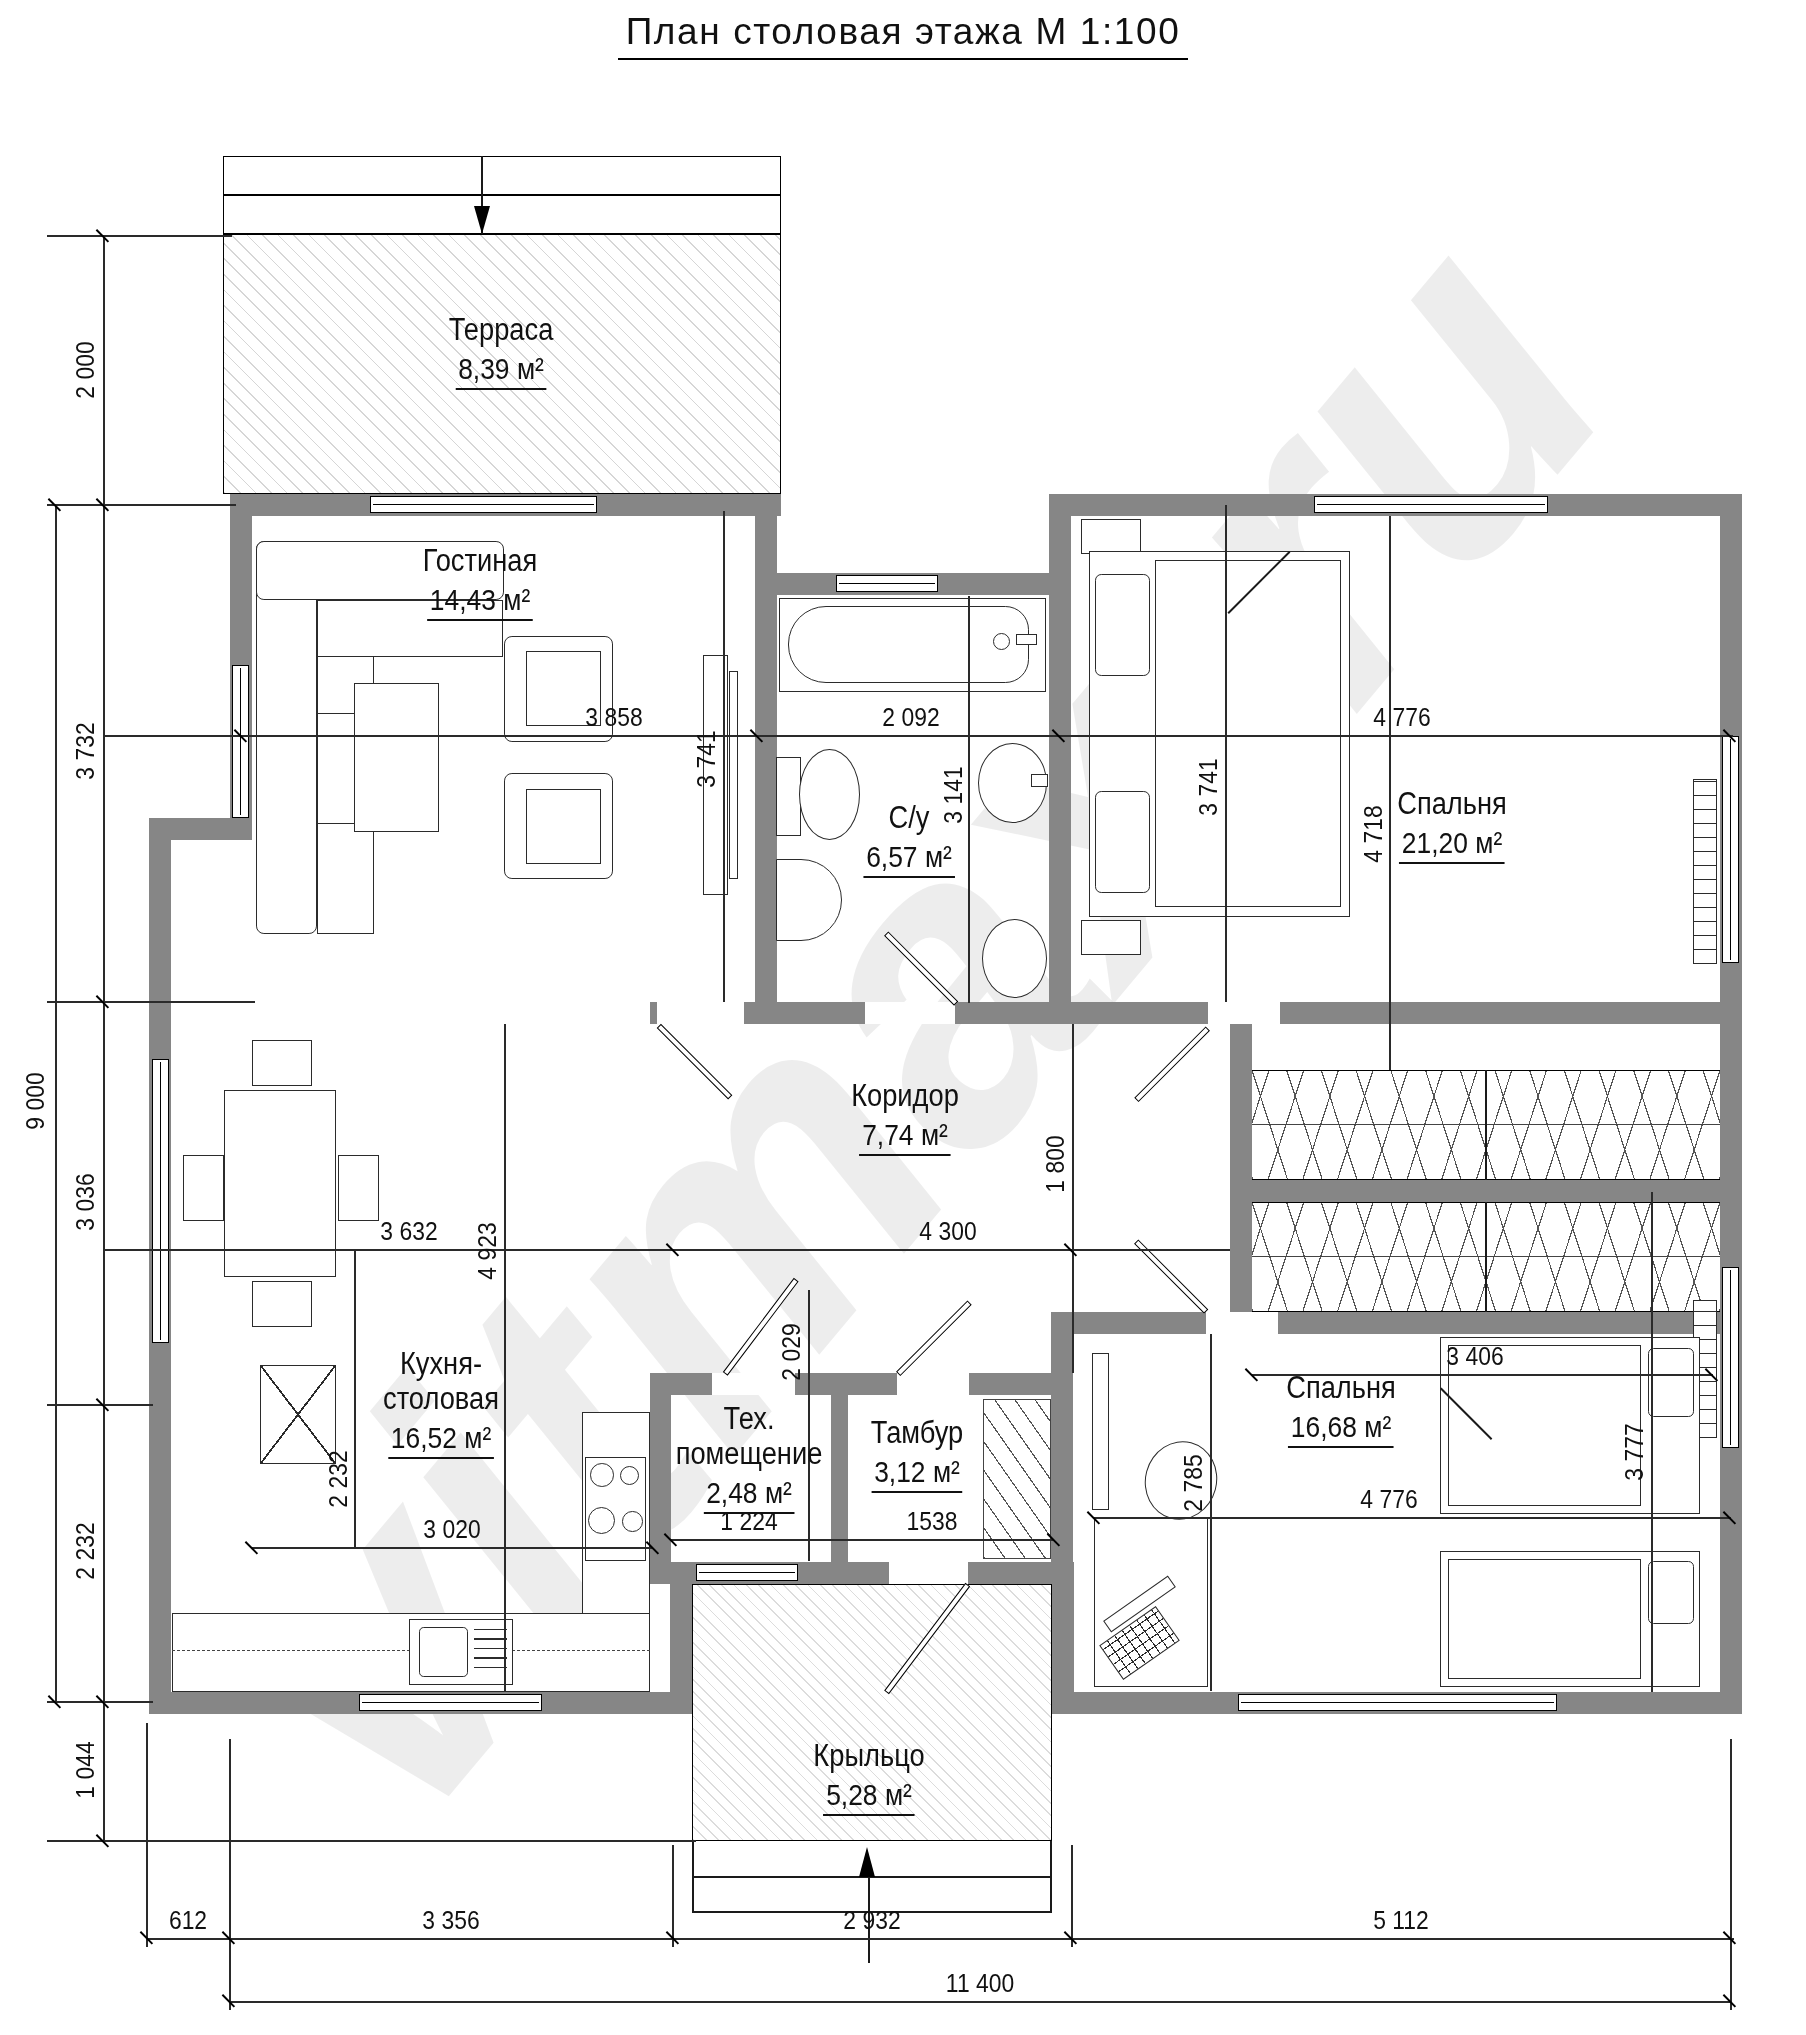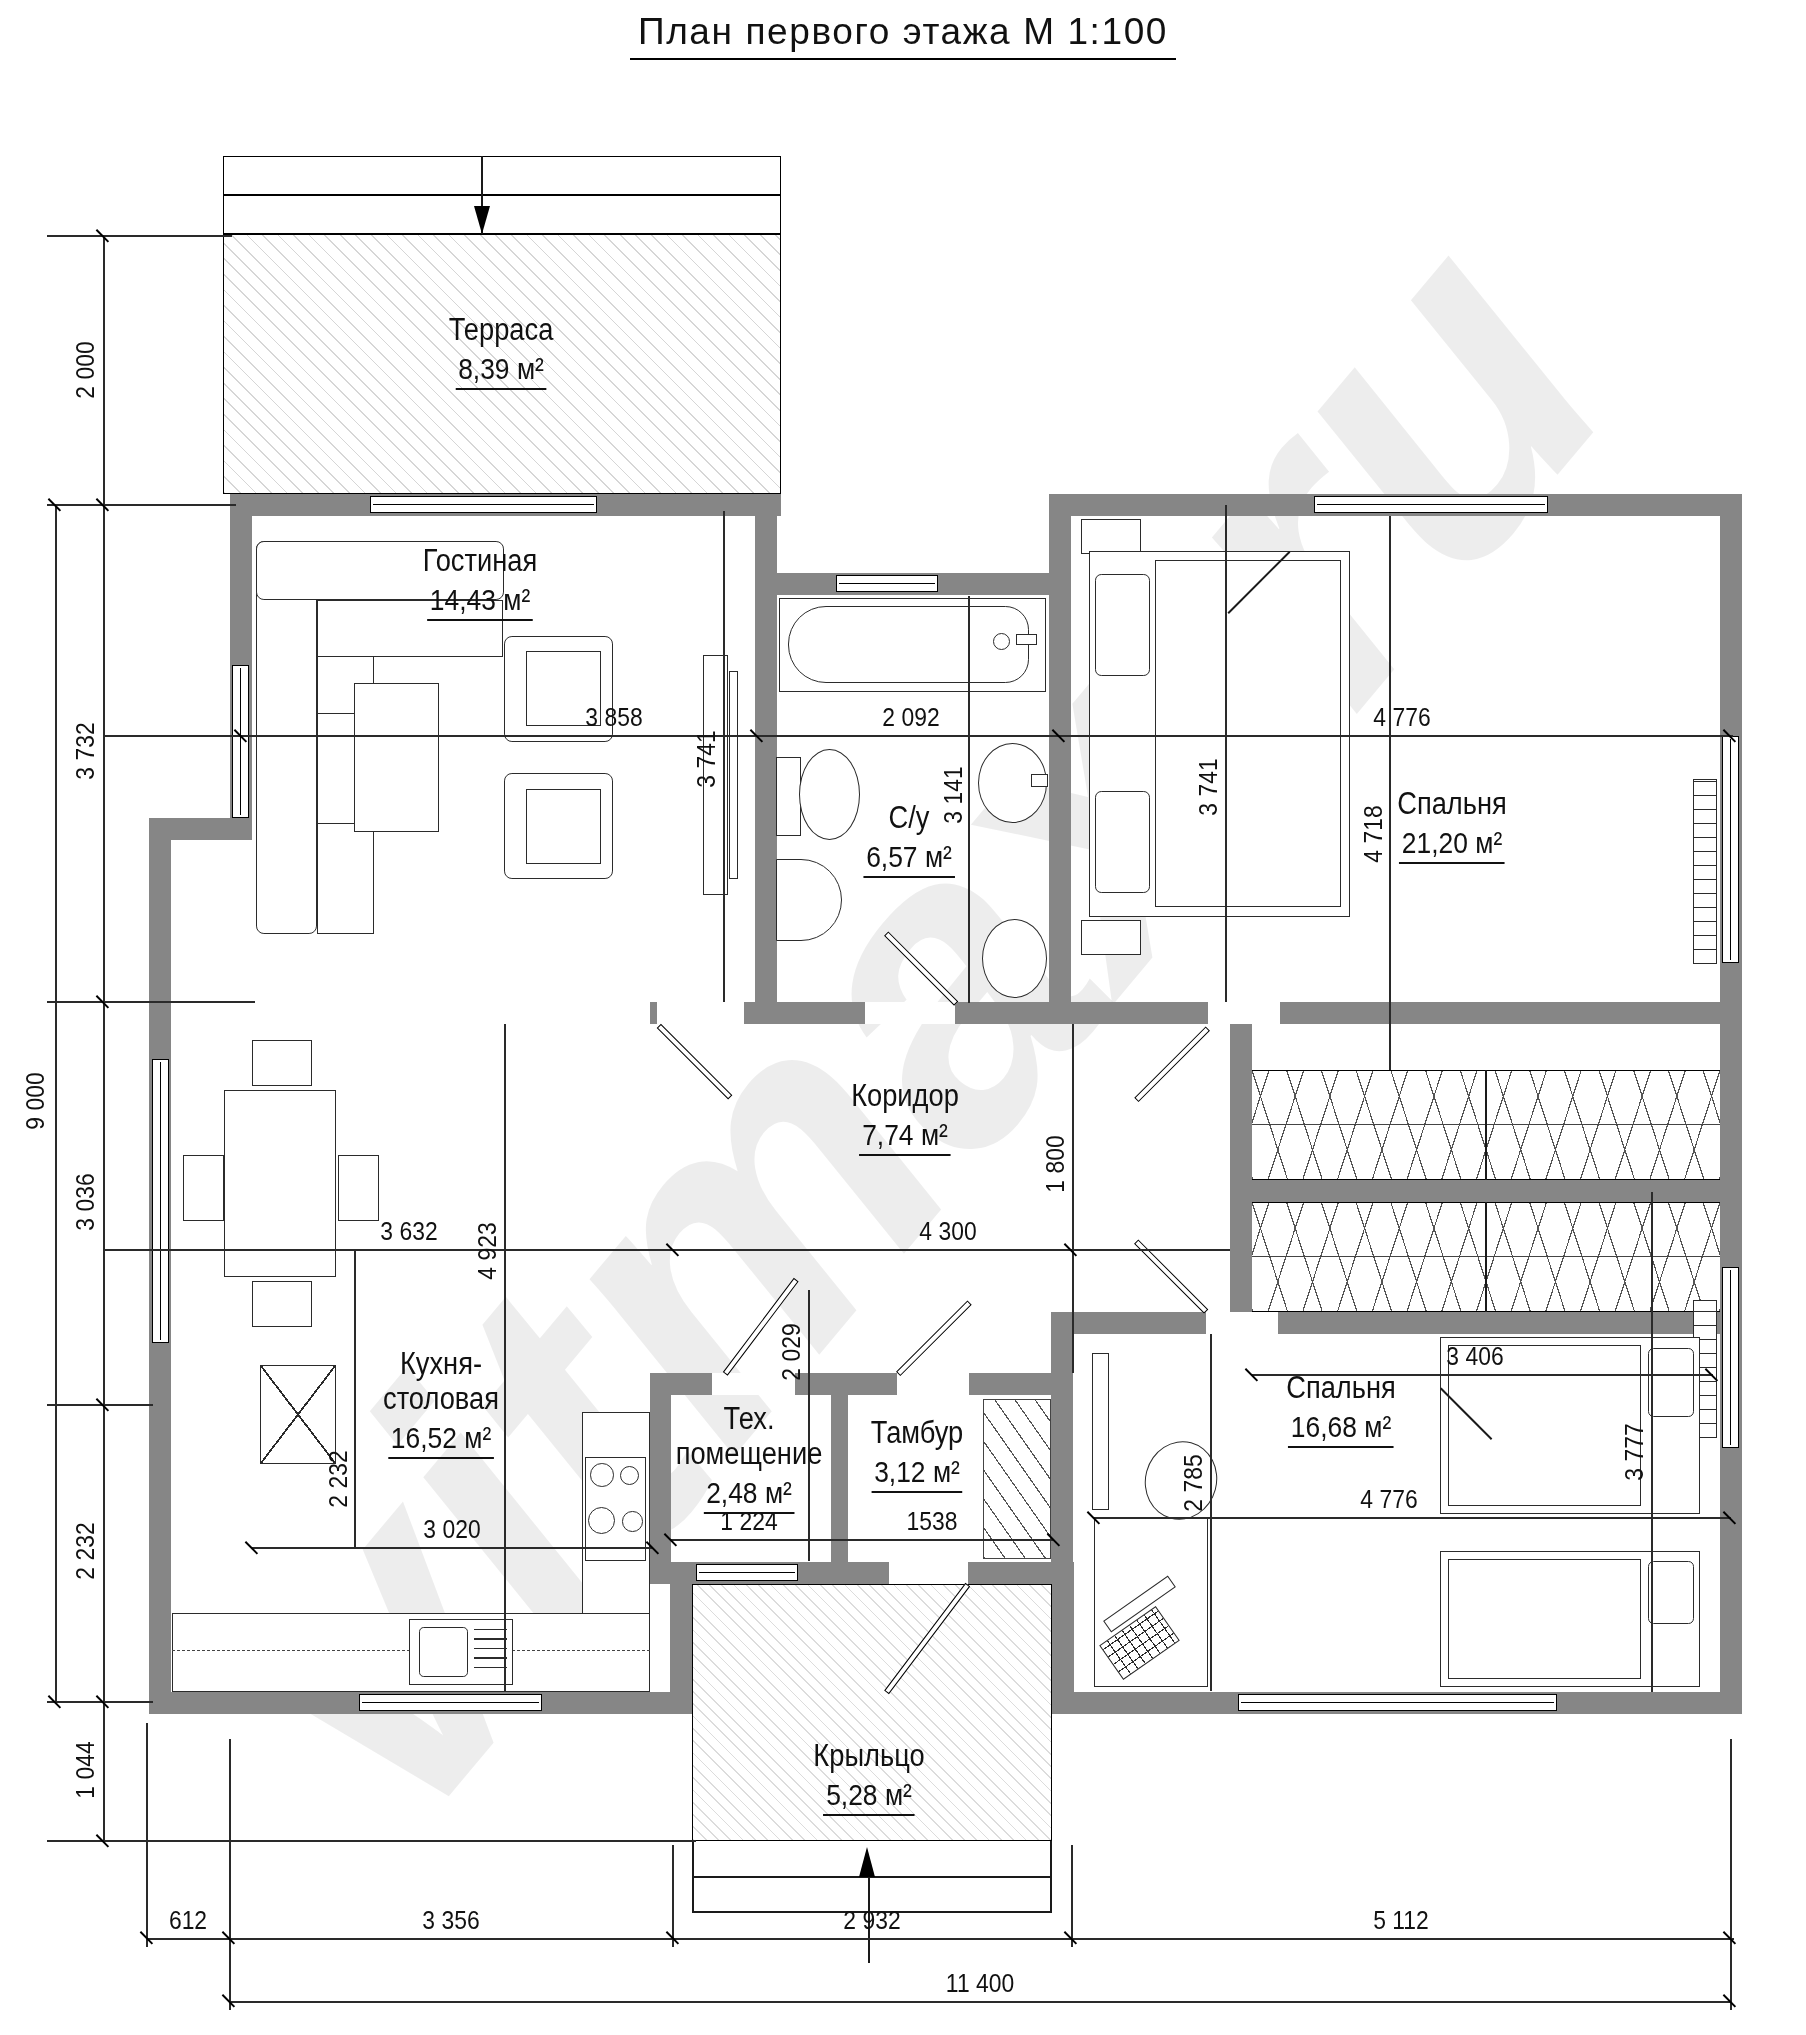--- a/index.html
+++ b/index.html
@@ -48,21 +48,21 @@
   .watermark{position:absolute;left:905px;top:1023px;transform:translate(-50%,-50%) rotate(-50deg);
     font-size:425px;font-weight:bold;font-style:italic;color:rgba(0,0,0,0.07);white-space:nowrap;z-index:1}
   .z2{z-index:2}.z3{z-index:3}.z4{z-index:4}.z5{z-index:5}
 </style>
 </head>
 <body>
 
 <div class="plan">
 
   <div class="watermark">vitmax.ru</div>
-  <div class="title"><span>План первого этажа М 1:100</span></div>
+  <div class="title"><span>План столовая этажа М 1:100</span></div>
 
   <div class="abs z2" style="left:223px;top:156px;width:558px;height:39px;border:1.6px solid #000;box-sizing:border-box;background:#fff"></div>
   <div class="abs z2" style="left:223px;top:195px;width:558px;height:39px;border:1.6px solid #000;box-sizing:border-box;background:#fff"></div>
   <div class="line z3" style="left:481px;top:156px;width:1.6px;height:78px"></div>
   <div class="abs z3 tri-down" style="left:474px;top:206px"></div>
   <div class="hatch-terrace z2" style="left:223px;top:234px;width:558px;height:260px"></div>
 
   <div class="wall z2" style="left:230px;top:494px;width:551px;height:22px"></div>
   <div class="wall z2" style="left:230px;top:494px;width:22px;height:346px"></div>
   <div class="wall z2" style="left:149px;top:818px;width:102px;height:22px"></div>

